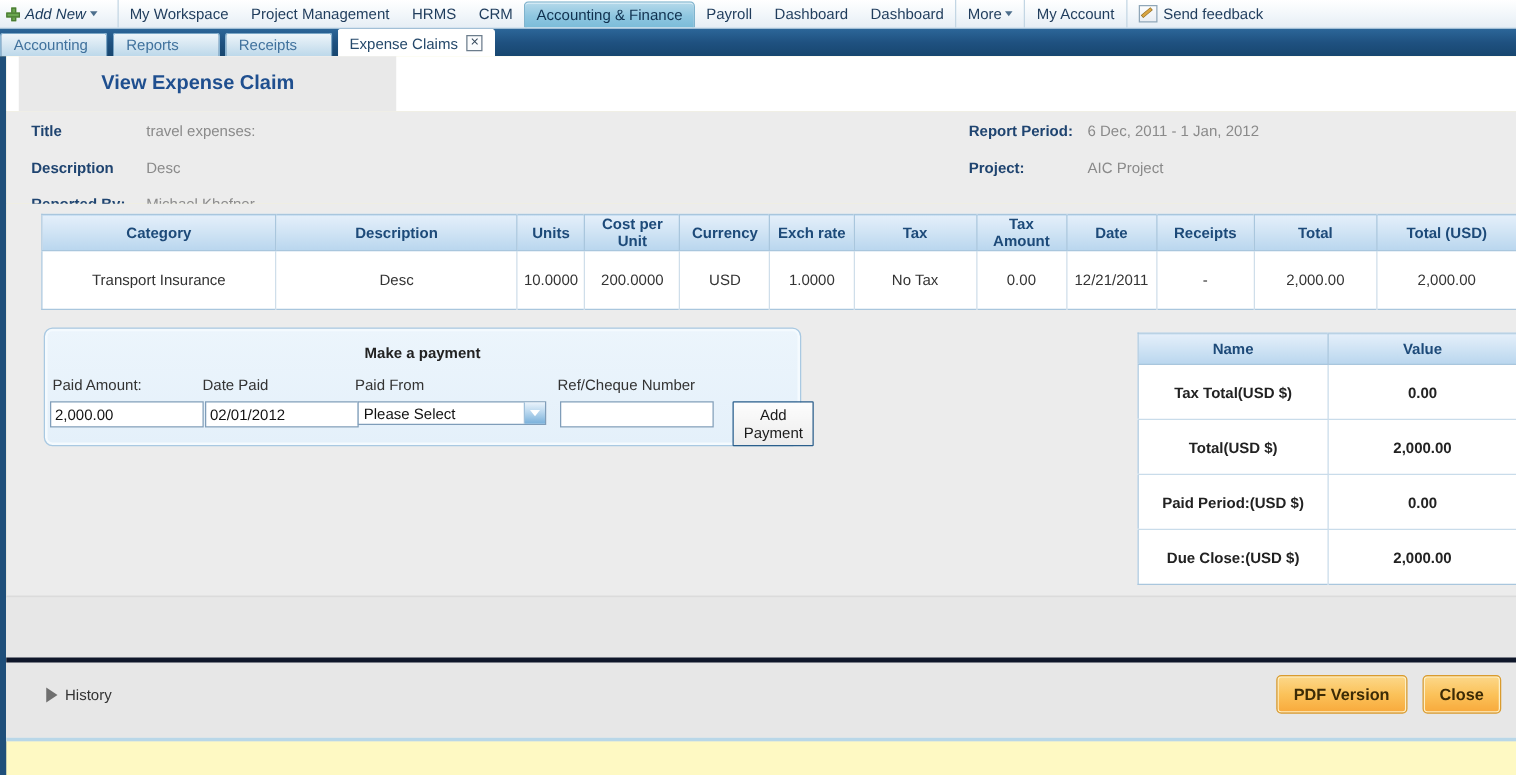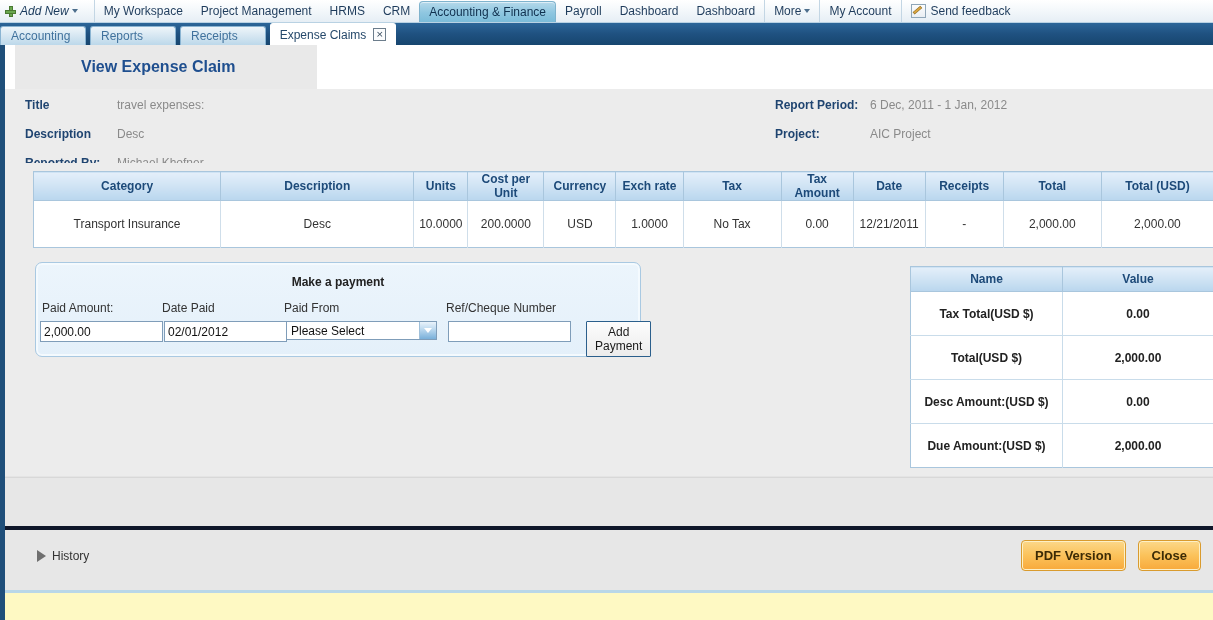--- a/index.html
+++ b/index.html
@@ -629,25 +629,25 @@
         <tbody>
           <tr>
             <td>Tax Total(USD $)</td>
             <td>0.00</td>
           </tr>
           <tr>
             <td>Total(USD $)</td>
             <td>2,000.00</td>
           </tr>
           <tr>
-            <td>Desc Amount:(USD $)</td>
+            <td>Paid Period:(USD $)</td>
             <td>0.00</td>
           </tr>
           <tr>
-            <td>Due Amount:(USD $)</td>
+            <td>Due Close:(USD $)</td>
             <td>2,000.00</td>
           </tr>
         </tbody>
       </table>
 
     </div>
 
     <div class="divider"></div>
     <div class="band"></div>
 

